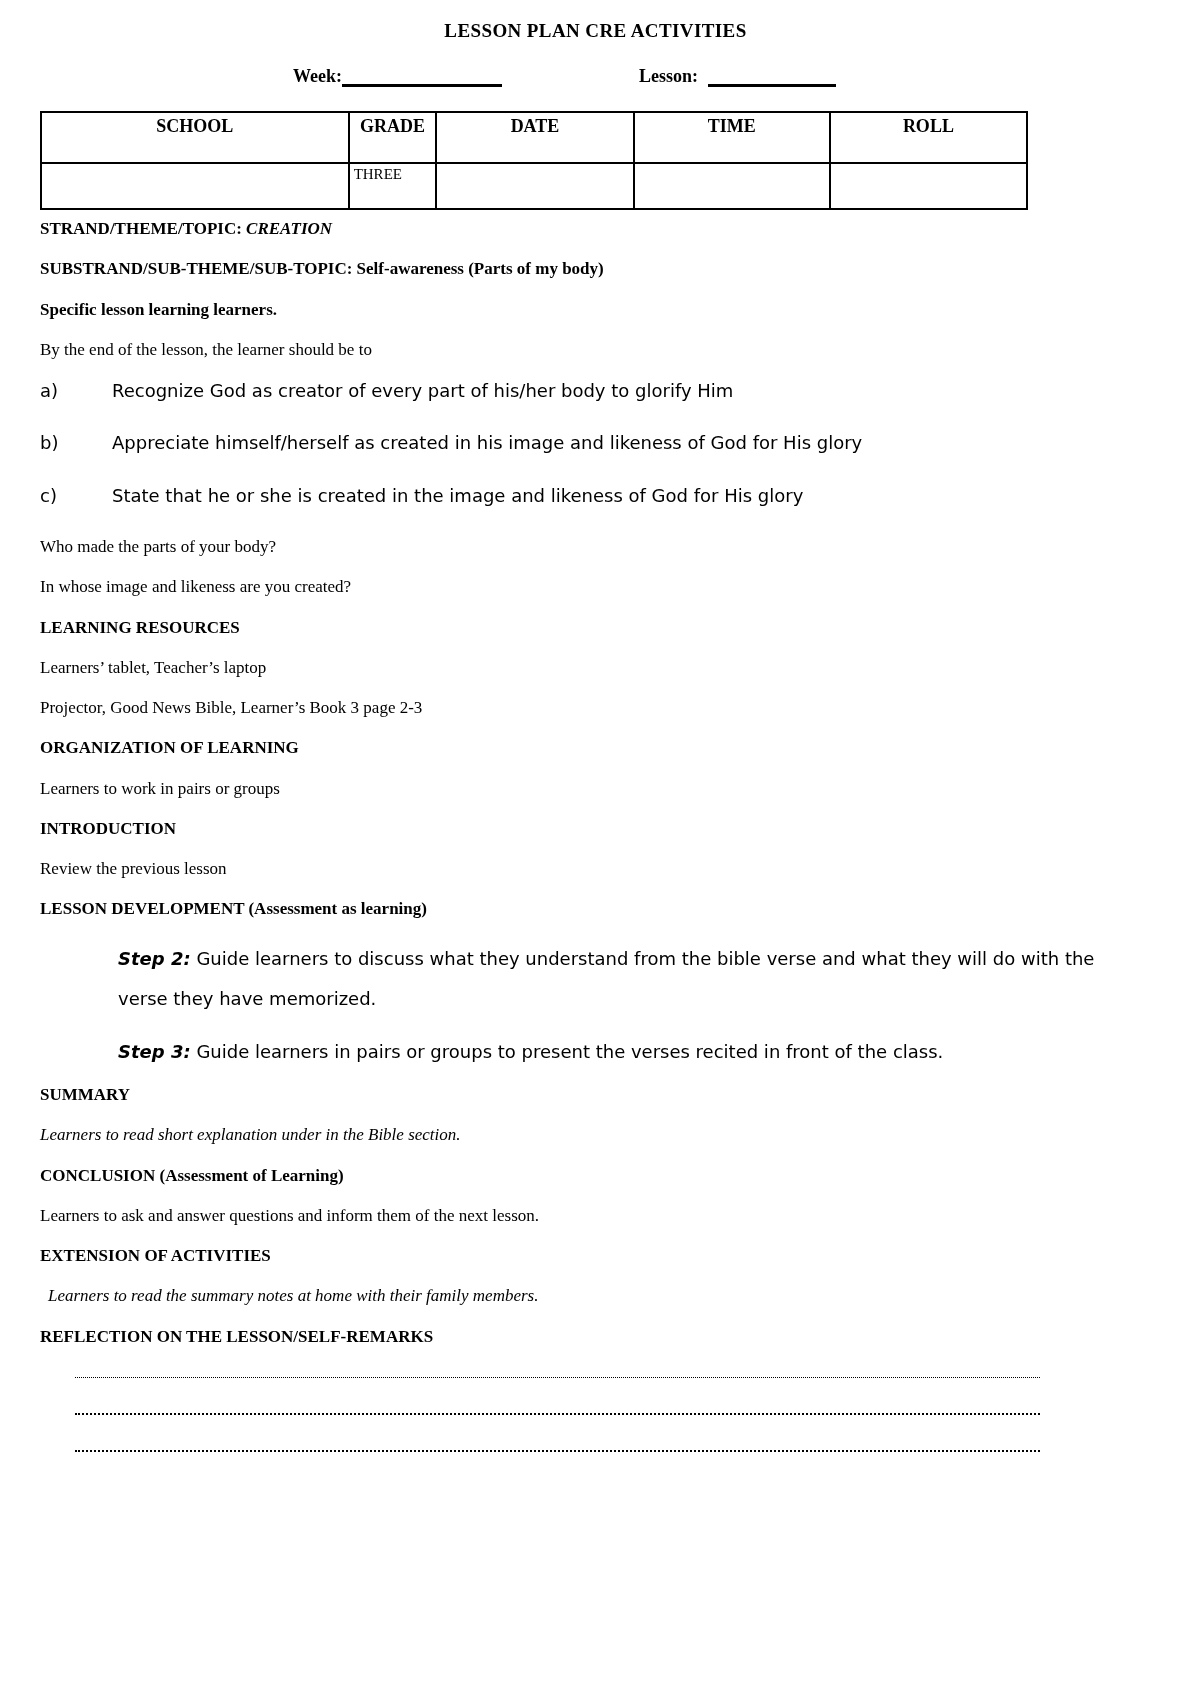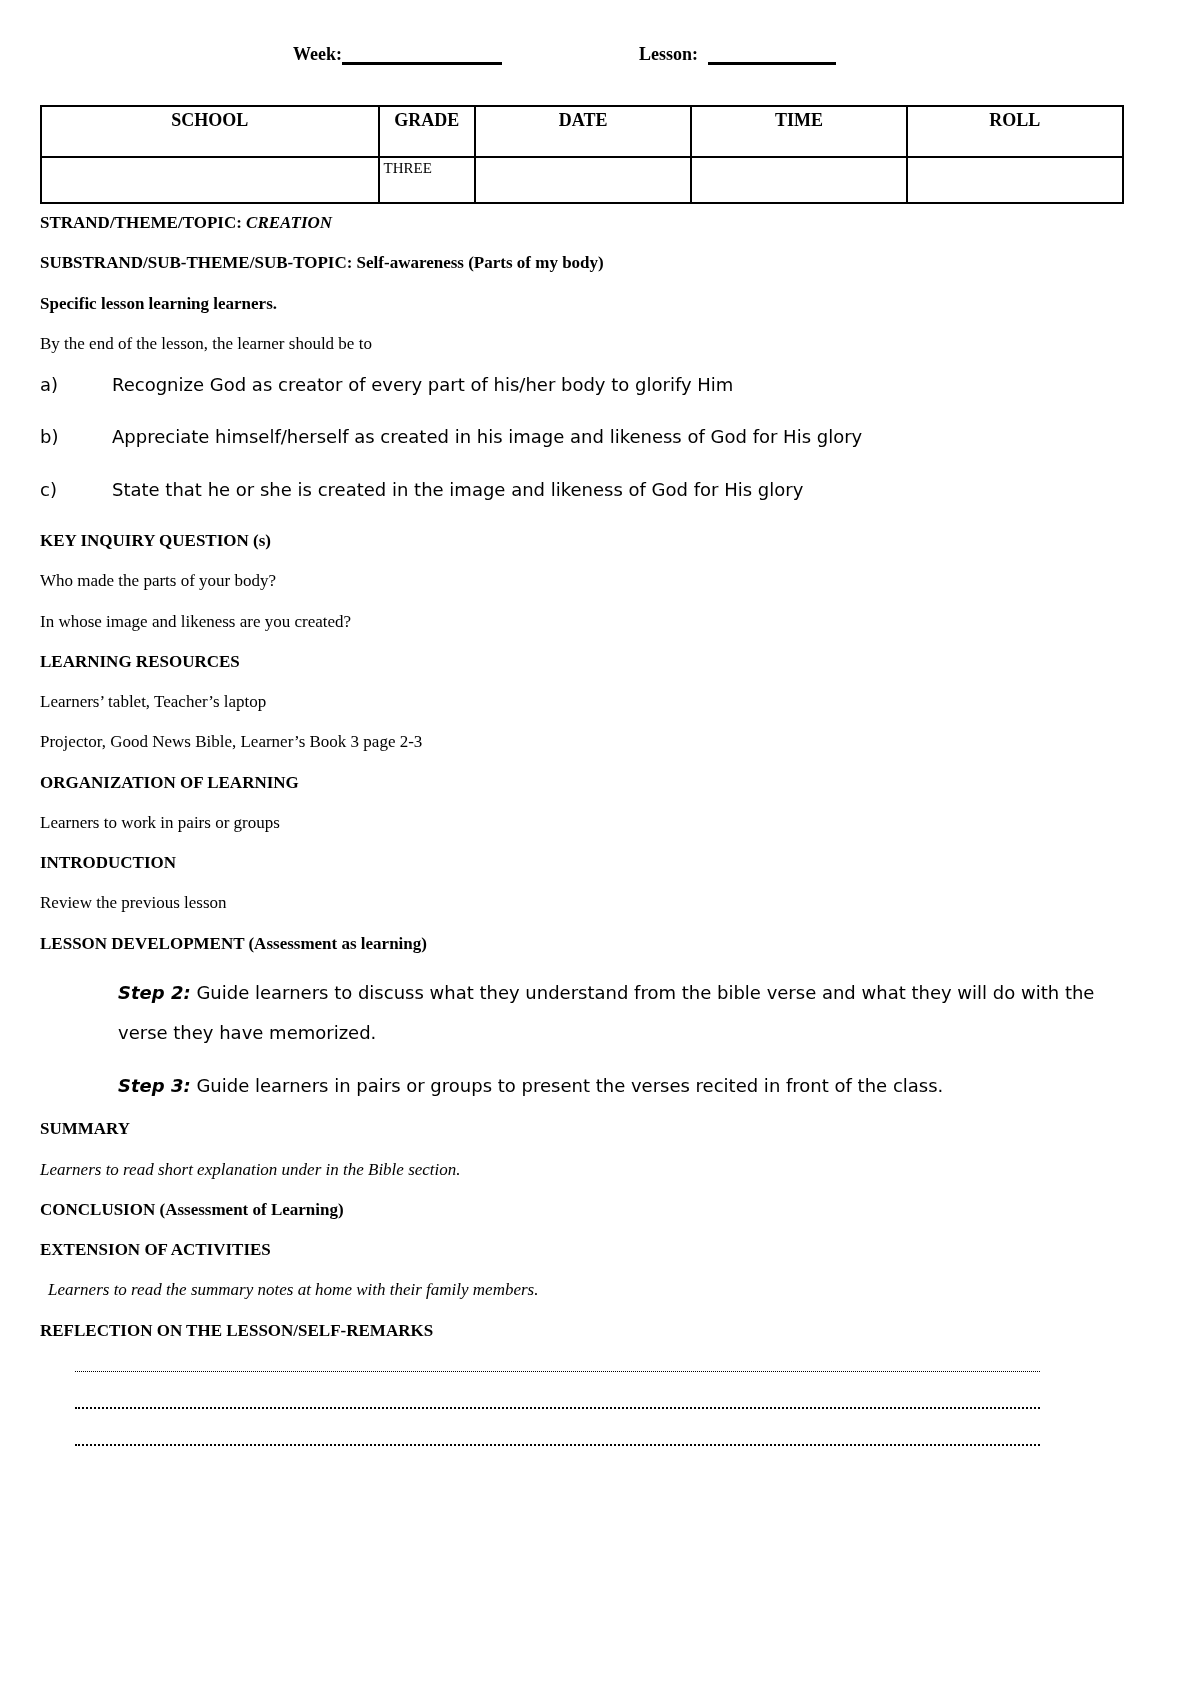--- a/index.html
+++ b/index.html
@@ -9,21 +9,21 @@
     color:#000; font-family:"Liberation Serif", serif;
     padding:20px 40px 0 40px; overflow:hidden; position:relative;
   }
   .doc-title { text-align:center; font-weight:bold; font-size:19px; letter-spacing:.4px; }
   .week-row { display:flex; align-items:flex-end; margin:24px 0 0 253px; font-weight:bold; font-size:18px; }
   .fill-line { display:inline-block; border-bottom:3px solid #000; height:20px; }
   .wk-line { width:160px; }
   .ls-line { width:128px; margin-left:10px; }
   .lesson-group { margin-left:137px; display:flex; align-items:flex-end; }
 
-  table.info { width:1084px; border-collapse:collapse; margin-top:40px; }
+  table.info { width:988px; border-collapse:collapse; margin-top:24px; }
   table.info th, table.info td { border:2px solid #000; vertical-align:top; }
   table.info th { font-size:18px; font-weight:bold; text-align:center; padding:3px 2px 25px; }
   table.info td { height:46px; font-size:15px; padding:2px 4px; }
   .col-school { width:31.2%; } .col-grade { width:8.9%; }
   .col-date { width:20%; } .col-time { width:19.9%; } .col-roll { width:20%; }
 
   .p { font-size:17px; line-height:1.25; margin:0 0 19px 0; }
   .b { font-weight:bold; }
   .i { font-style:italic; }
   .first-after-table { margin-top:8px; }
@@ -41,20 +41,21 @@
   .dotline { height:0; margin:0 111px 35px 35px; }
   .dot-thin { border-bottom:1px dotted #000; }
   .dot-thick { border-bottom:2px dotted #000; }
   .dotline-first { margin-top:30px; }
 </style>
 </head>
 <body>
 
 <div class="page">
 
+  <div class="doc-title">LESSON PLAN CRE ACTIVITIES</div>
 
   <div class="week-row">
     <span>Week:</span>
       <span class="fill-line wk-line"></span>
     <span class="lesson-group">
         <span>Lesson:</span>
         <span class="fill-line ls-line"></span>
       </span>
   </div>
 
@@ -91,21 +92,20 @@
   </div>
   <div class="obj comic">
     <span class="obj-label">b)</span>
     <span class="obj-text">Appreciate himself/herself as created in his image and likeness of God for His glory</span>
   </div>
   <div class="obj comic">
     <span class="obj-label">c)</span>
     <span class="obj-text">State that he or she is created in the image and likeness of God for His glory</span>
   </div>
 
-  <p class="p b">KEY INQUIRY QUESTION (s)</p>
   <p class="p">Who made the parts of your body?</p>
   <p class="p">In whose image and likeness are you created?</p>
 
   <p class="p b">LEARNING RESOURCES</p>
   <p class="p">Learners’ tablet, Teacher’s laptop</p>
   <p class="p">Projector, Good News Bible, Learner’s Book 3 page 2-3</p>
 
   <p class="p b">ORGANIZATION OF LEARNING</p>
   <p class="p">Learners to work in pairs or groups</p>
 
@@ -114,20 +114,21 @@
 
   <p class="p b">LESSON DEVELOPMENT (Assessment as learning)</p>
 
   <p class="step comic"><span class="step-label">Step 2:</span> <span>Guide learners to discuss what they understand from the bible verse and what they will do with the verse they have memorized.</span></p>
   <p class="step comic"><span class="step-label">Step 3:</span> <span>Guide learners in pairs or groups to present the verses recited in front of the class.</span></p>
 
   <p class="p b">SUMMARY</p>
   <p class="p i">Learners to read short explanation under in the Bible section.</p>
 
   <p class="p b">CONCLUSION (Assessment of Learning)</p>
+  <p class="p">Learners to ask and answer questions and inform them of the next lesson.</p>
 
   <p class="p b">EXTENSION OF ACTIVITIES</p>
   <p class="p i ext-text">Learners to read the summary notes at home with their family members.</p>
 
   <p class="p b">REFLECTION ON THE LESSON/SELF-REMARKS</p>
 
   <div class="dotline dot-thin dotline-first"></div>
   <div class="dotline dot-thick"></div>
   <div class="dotline dot-thick"></div>
 

